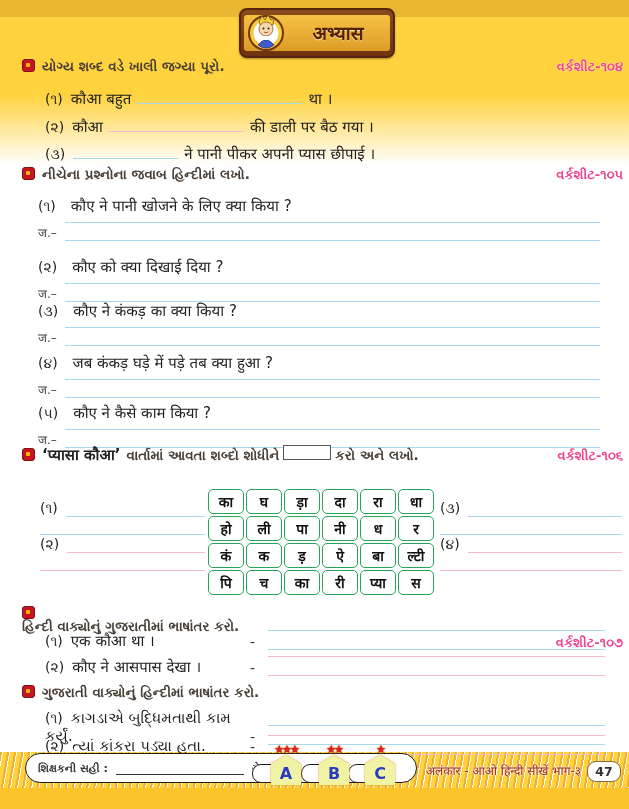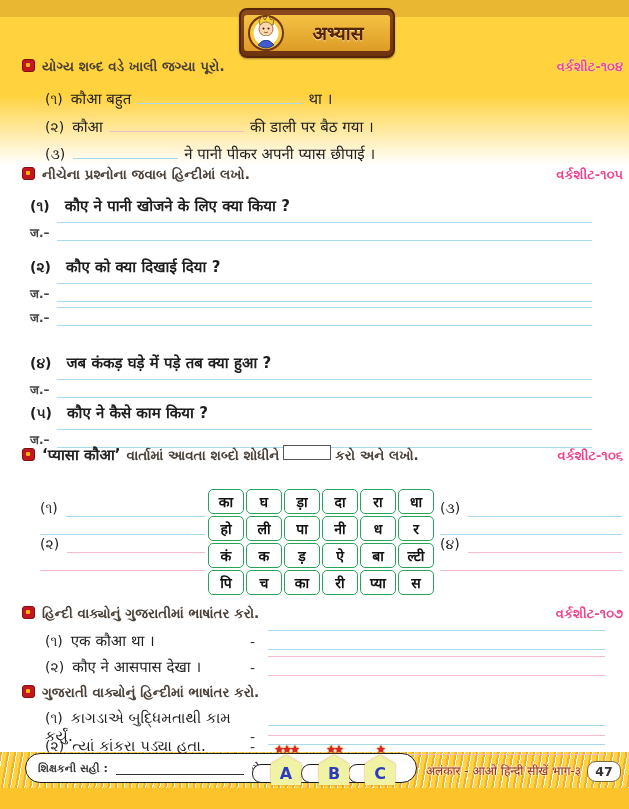--- a/index.html
+++ b/index.html
@@ -34,21 +34,21 @@
   .inline-box{display:inline-block;width:46px;height:13px;border:1.2px solid #555;background:#fff;
         vertical-align:-2px;margin:0 4px;}
   
   .dev{font-size:15px;color:#1d1d1d;}
   .num{font-size:14px;color:#1d1d1d;margin-right:8px;}
   .blank{display:inline-block;border-bottom:1.8px solid #a9d9ee;height:12px;vertical-align:baseline;margin:0 6px;}
   .blank.pink{border-bottom-color:#f6bccb;}
   .row-abs{position:absolute;left:45px;}
   .pink-line{border-bottom-color:#f6bccb!important;}
   
-  .qblock{position:absolute;left:30px;width:562px;font-weight:bold;}
+  .qblock{position:absolute;left:38px;width:562px;}
   .q-text{margin-left:7px;}
   .line1{margin-left:27px;height:0;border-bottom:1.4px solid #a9d9ee;margin-top:7px;}
   .ansrow{display:flex;align-items:flex-end;margin-top:1px;}
   .anslabel{font-size:12px;color:#444;width:27px;flex:none;}
   .line2{flex:1;height:14px;border-bottom:1.4px solid #a9d9ee;}
   
   .grid-wrap{position:absolute;top:489px;left:208px;display:grid;grid-template-columns:repeat(6,36px);
         grid-auto-rows:25px;gap:2px;}
   .gcell{border:1.6px solid #27a45a;border-radius:5px;background:#fff;display:flex;align-items:center;
         justify-content:center;font-weight:bold;font-size:14px;color:#111;box-sizing:border-box;}
@@ -147,20 +147,21 @@
   <div class="qblock" style="top:256px;">
     <div class="dev"><span class="num">(૨)</span><span class="q-text">कौए को क्या दिखाई दिया ?</span></div>
     <div class="line1"></div>
     <div class="ansrow">
         <span class="anslabel">ज.–</span>
         <div class="line2"></div>
       </div>
   </div>
 
   <div class="qblock" style="top:300px;">
+    <div class="dev"><span class="num">(૩)</span><span class="q-text">कौए ने कंकड़ का क्या किया ?</span></div>
     <div class="line1"></div>
     <div class="ansrow">
         <span class="anslabel">ज.–</span>
         <div class="line2"></div>
       </div>
   </div>
 
   <div class="qblock" style="top:352px;">
     <div class="dev"><span class="num">(૪)</span><span class="q-text">जब कंकड़ घड़े में पड़े तब क्या हुआ ?</span></div>
     <div class="line1"></div>
@@ -237,21 +238,21 @@
     <div class="r2 ln"></div>
   </div>
   <div class="s3-item" style="top:536px;left:440px;width:182px;">
     <div class="r1">
         <span class="num">(૪)</span>
         <div class="ln pink" style="height:14px;flex:1;"></div>
       </div>
     <div class="r2 ln pink"></div>
   </div>
 
-  <div class="h-row" style="top:605px;">
+  <div class="h-row" style="top:605px;flex-direction:column;">
     <span class="bullet"></span>
     <span class="h-text">હિન્દી વાક્યોનું ગુજરાતીમાં ભાષાંતર કરો.</span>
     <span class="ws">વર્કશીટ-૧૦૭</span>
   </div>
 
   <div class="tr-row dev" style="top:630px;">
     <span class="tr-text"><span class="num">(૧)</span><span>एक कौआ था ।</span></span>
     <span class="tr-dash">-</span>
     <div class="dual">
         <div class="d1"></div>

